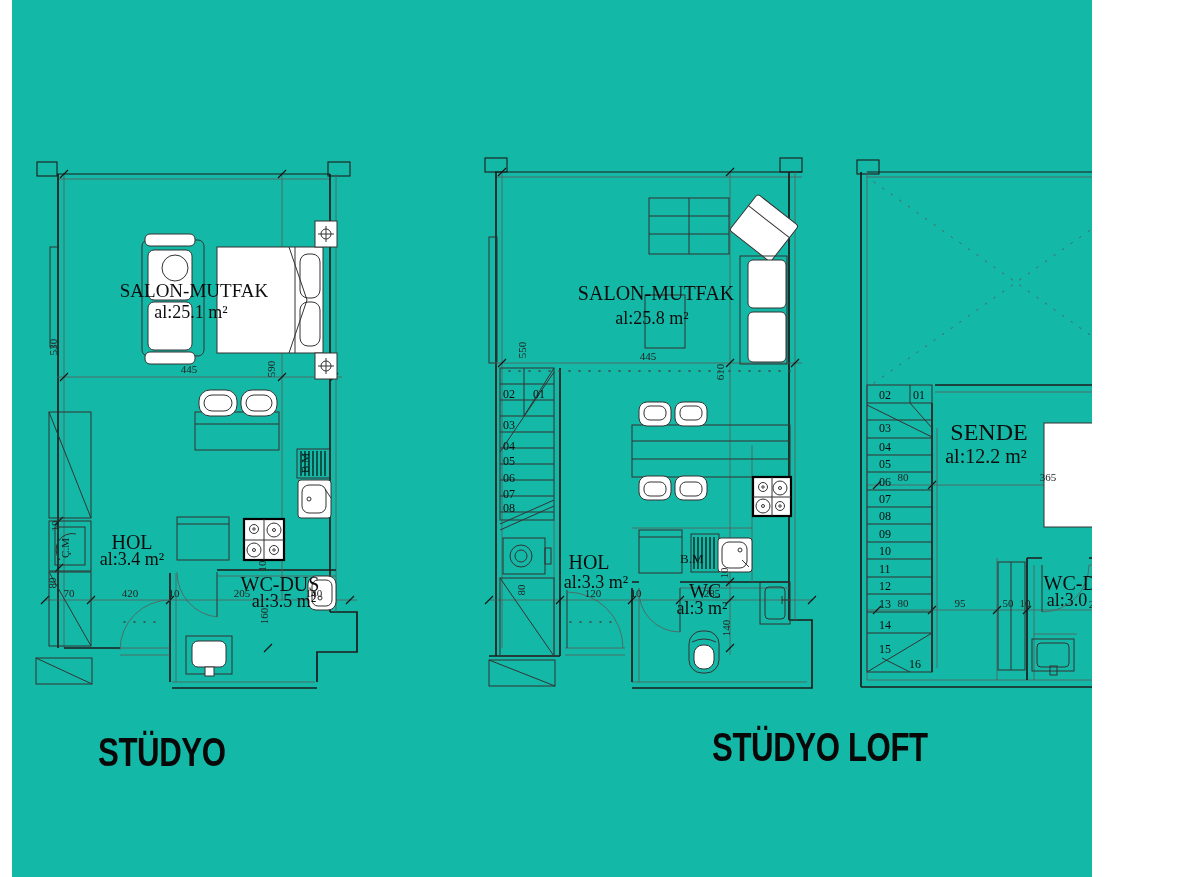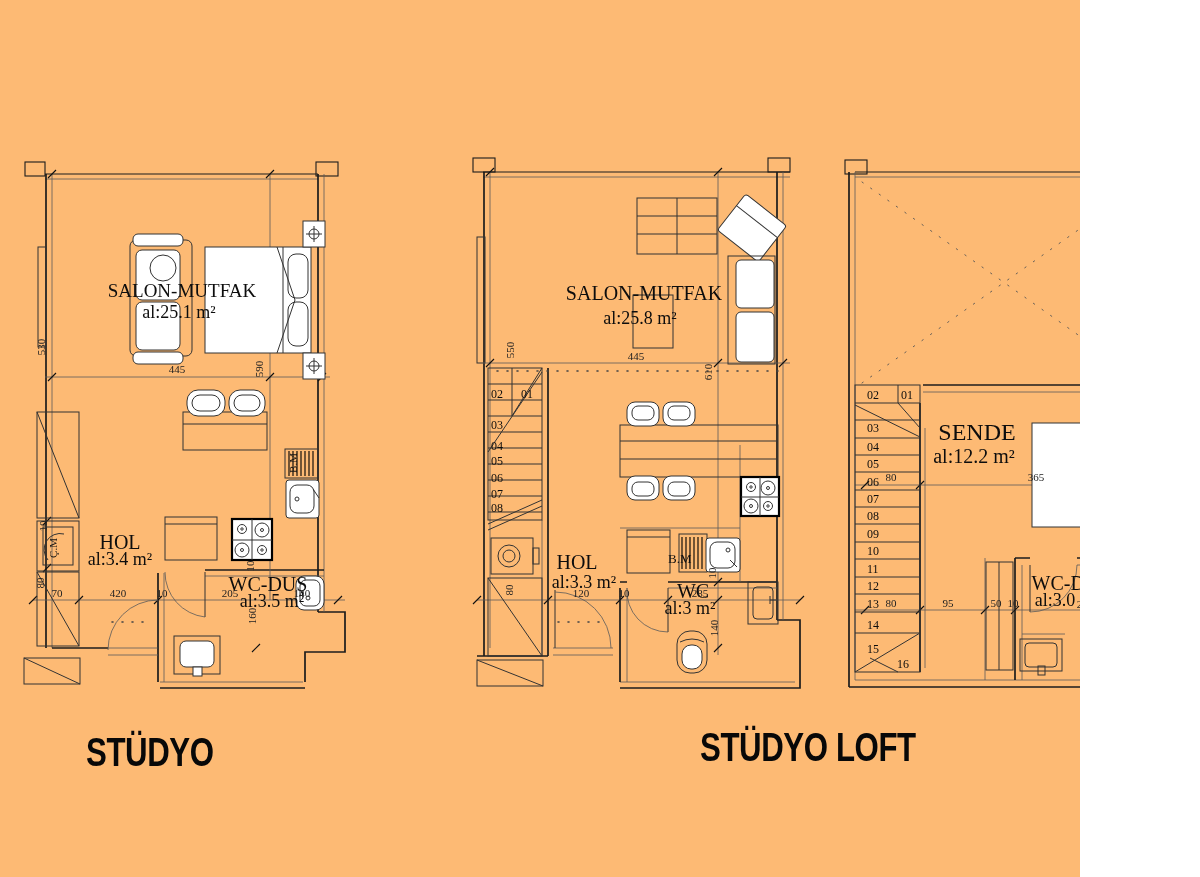--- a/index.html
+++ b/index.html
@@ -1,17 +1,17 @@
 <!DOCTYPE html>
 <html><head>
 <meta charset="utf-8">
 <style>
   html,body { margin:0; padding:0; background:#ffffff; }
-  .canvas { position:relative; width:1080px; height:877px; background:#fdba74; overflow:hidden;
-            font-family:"Liberation Serif", serif; }
+  .canvas { position:relative; width:1080px; height:877px; background:#14b8a6; overflow:hidden;
+            font-family:"Liberation Serif", serif;margin-left:12px; }
   svg { position:absolute; left:0; top:0; }
   
   .wl  { stroke:#1c1c1c; stroke-width:1.7; fill:none; }
   .wl2 { stroke:#1c1c1c; stroke-width:1.1; fill:none; }
   .tn  { stroke:#5a5a5a; stroke-width:0.8; fill:none; }
   .frn { stroke:#333; stroke-width:1; fill:none; }
   .fr  { stroke:#333; stroke-width:1; fill:#fff; }
   .bold{ stroke:#000; stroke-width:2.2; fill:#fff; }
   .hatch { stroke:#000; stroke-width:1.1; fill:none; }
   .tick{ stroke:#111; stroke-width:1.1; fill:none; }

